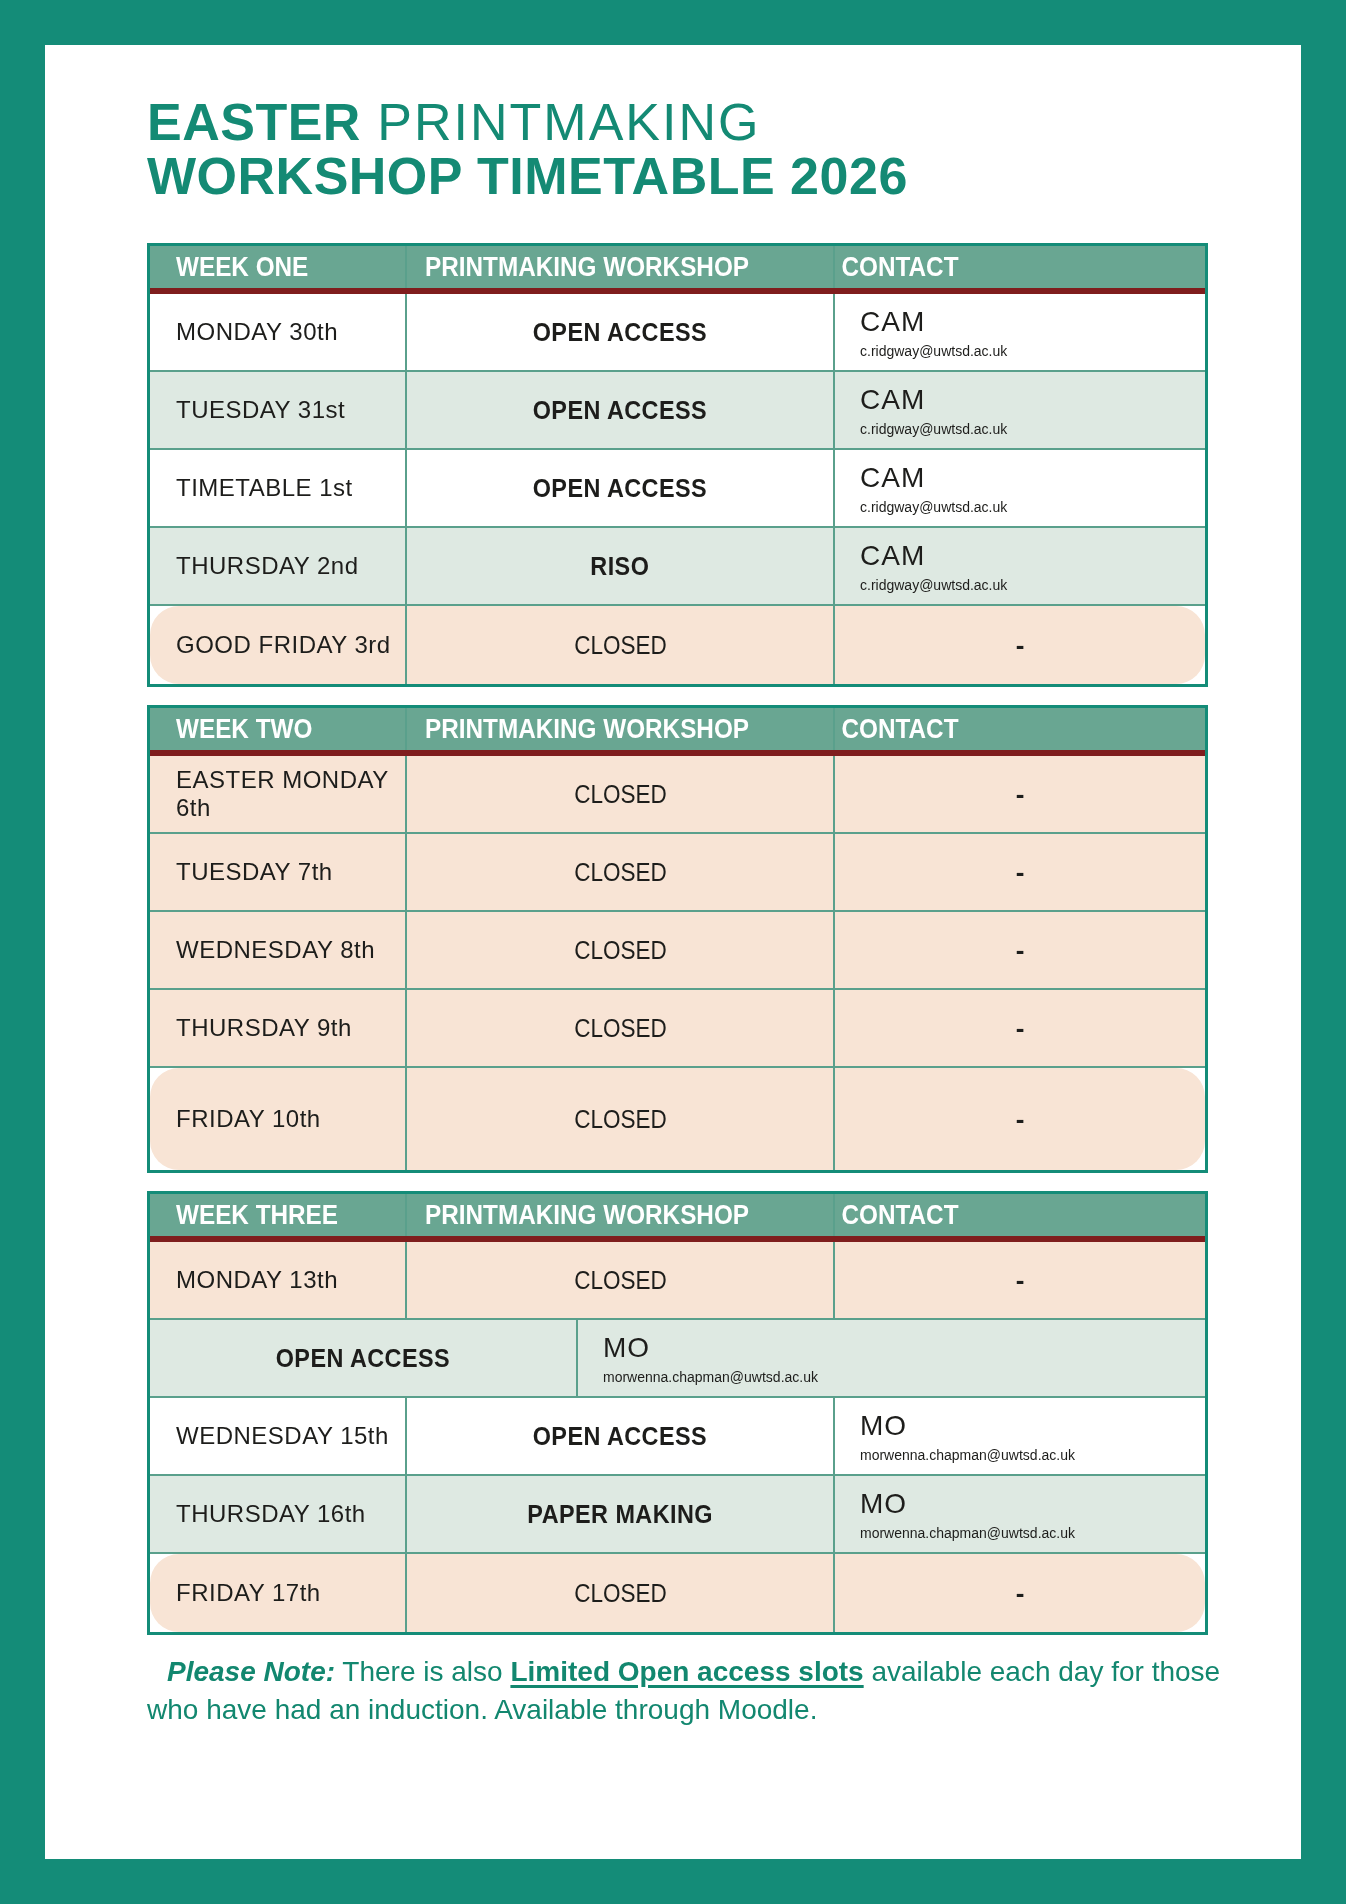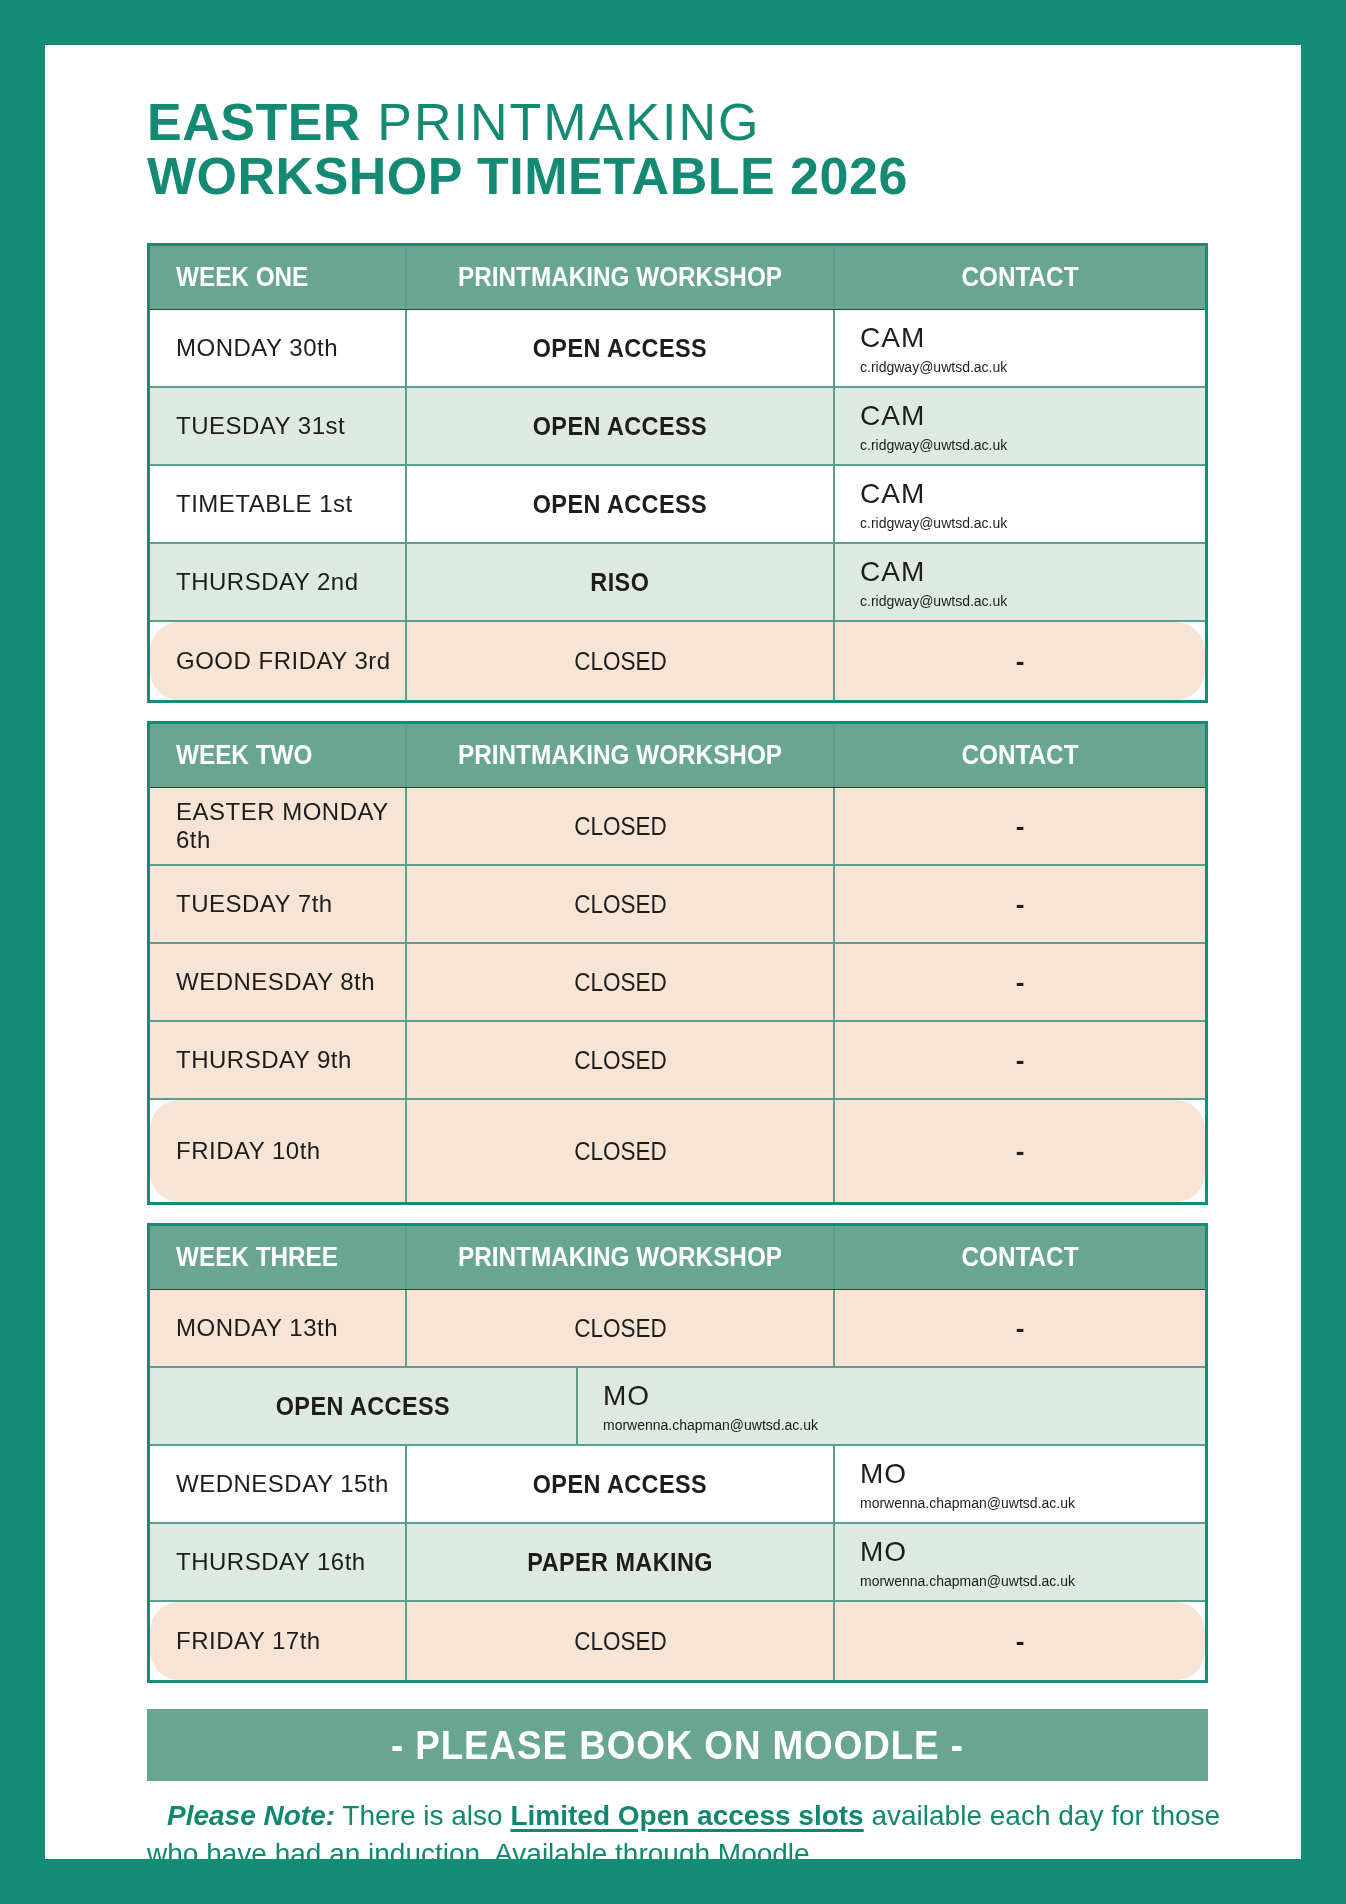--- a/index.html
+++ b/index.html
@@ -9,28 +9,28 @@
            padding:50px 93px 0 102px; }
 
   
   .title { color:#148a74; margin-bottom:40px; }
   .title-line { font-size:52px; line-height:54px; letter-spacing:0.5px; }
   .t-bold { font-weight:bold; }
   .t-reg  { font-weight:normal; letter-spacing:2px; }
 
   
   .week-table { width:1061px; border:3px solid #148c78; margin-bottom:18px; }
-  .thead { display:flex; background:#69a692; height:64px; border-bottom:1px solid #7f1d1d; }
+  .thead { display:flex; background:#69a692; height:48px; border-bottom:6px solid #7f1d1d; }
   .hcell { display:flex; align-items:center; color:#ffffff; font-weight:bold; font-size:27px; }
   .cell, .hcell { overflow:hidden; }
   .col-day  { width:257px; border-right:2px solid #5aa08c; }
   .col-work { width:428px; border-right:2px solid #5aa08c; }
   .col-con  { flex:1; }
   .hcell.col-day { padding-left:26px; }
-  .hcell.col-work, .hcell.col-con { justify-content:center; }
+  .hcell.col-work, .hcell.col-con { justify-content:flex-start; }
   .condensed { display:inline-block; transform:scaleX(0.9); }
   .hcell.col-day .condensed { transform-origin:left center; }
 
   .row { display:flex; height:78px; border-bottom:2px solid #5aa08c; }
   .row:last-child { border-bottom:none;border-radius:29px; }
   .row.tall { height:102px; }
   .bg-white { background:#ffffff; }
   .bg-green { background:#dee9e2; }
   .bg-peach { background:#f8e4d5; }
 
@@ -232,20 +232,17 @@
           <div class="row bg-peach">
             <div class="cell day-cell col-day">FRIDAY 17th</div>
             <div class="cell work-cell col-work">
               <span class="val-reg condensed">CLOSED</span>
             </div>
             <div class="cell con-cell con-dash col-con">-</div>
           </div>
         </div>
     </div>
 
-    <div class="banner">
-      <span class="banner-text">- PLEASE BOOK ON MOODLE -</span>
-    </div>
 
     <p class="note"><span class="note-lead">Please Note:</span><span> There is also </span><span class="note-link">Limited Open access slots</span><span> available each day for those who have had an induction. Available through Moodle.</span></p>
 
   </div>
 </div>
 
 </body></html>

